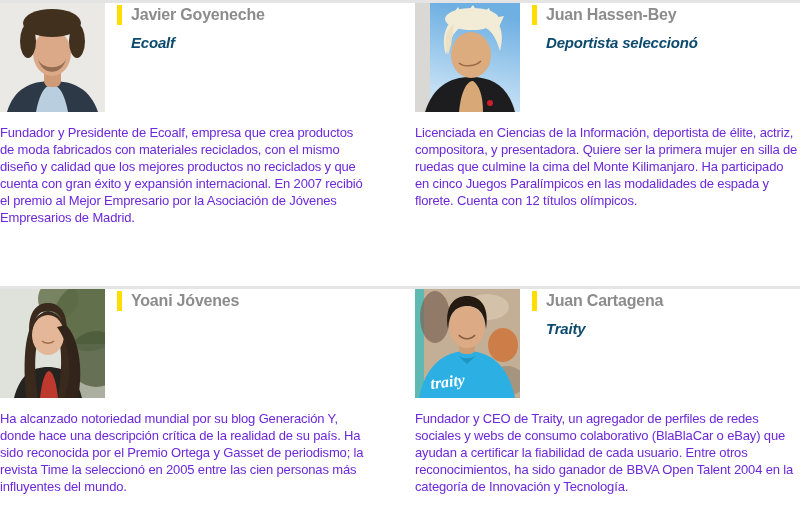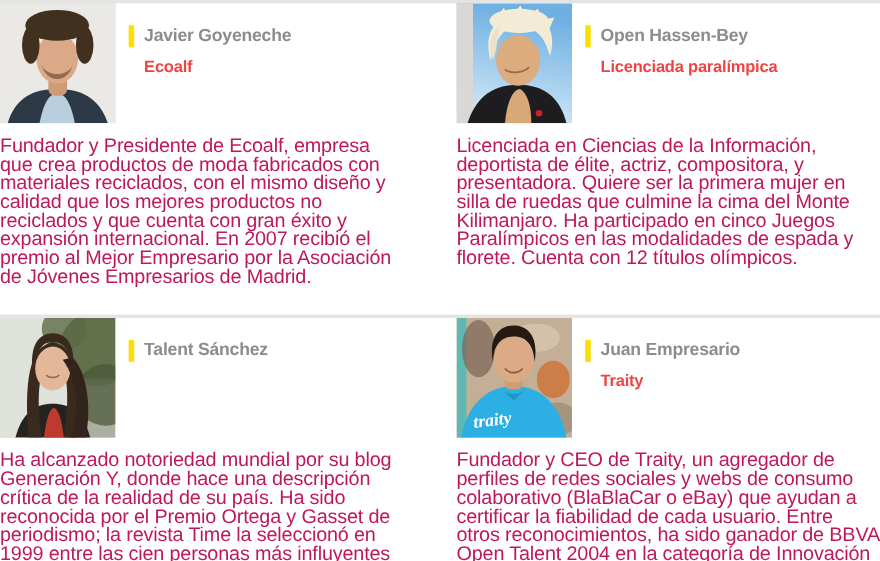--- a/index.html
+++ b/index.html
@@ -9,26 +9,26 @@
     -webkit-font-smoothing:antialiased;
   }
   .sep{height:3px;background:#e4e4e4;width:800px;}
   .row{display:flex;width:800px;}
   .row.first{height:283px;}
   .card{width:365px;}
   .card.right{width:385px;margin-left:50px;}
   .card-head{display:flex;align-items:flex-start;}
   .photo{width:105px;height:109px;flex:none;overflow:hidden;background:#ddd;}
   .photo svg{display:block;}
-  .head-text{margin-left:12px;padding-top:2px;margin-top:18px;}
+  .head-text{margin-left:12px;padding-top:2px;}
   .name-line{display:flex;align-items:flex-start;}
   .accent-bar{width:5px;height:20px;background:#ffdd00;margin-right:9px;flex:none;}
   .name{font-size:16px;line-height:20px;font-weight:bold;color:#8c8c8c;letter-spacing:-0.2px;}
-  .role{font-size:15px;line-height:18px;font-weight:bold;color:#ef4444;margin-top:9px;margin-left:14px;letter-spacing:-0.2px;}
-  .desc{margin-top:12px;font-size:18px;line-height:17px;color:#be185d;letter-spacing:-0.15px;}
+  .role{font-size:15px;line-height:18px;font-weight:bold;color:#0c4a6e;margin-top:9px;margin-left:14px;letter-spacing:-0.2px;font-style:italic;}
+  .desc{margin-top:12px;font-size:13px;line-height:17px;color:#6d28d9;letter-spacing:-0.15px;}
 </style>
 </head>
 <body>
 
 <div class="sep"></div>
 
 <div class="row first">
 
   <div class="card">
     <div class="card-head">
@@ -76,23 +76,23 @@
           <path d="M44 60 C48 64 60 64 66 58" stroke="#9c6a46" stroke-width="1.6" fill="none"></path>
           <path d="M31 52 C23 24 40 8 58 8 C80 8 92 24 85 48 C80 30 72 21 56 21 C44 21 35 32 31 52 Z" fill="#f2ecd6"></path>
           <path d="M34 16 L43 4 L48 14 L58 2 L64 12 L74 5 L78 15 L89 13 L84 24 L60 18 Z" fill="#f2ecd6"></path>
           <ellipse cx="57" cy="16" rx="27" ry="11" fill="#f2ecd6"></ellipse>
           <path d="M33 52 C28 38 30 28 39 21 L36 42 Z" fill="#ece1c2"></path>
         </svg>
       </div>
       <div class="head-text">
         <div class="name-line">
           <span class="accent-bar"></span>
-          <span class="name">Open Hassen-Bey</span>
+          <span class="name">Juan Hassen-Bey</span>
         </div>
-        <div class="role">Licenciada paralímpica</div>
+        <div class="role">Deportista seleccionó</div>
       </div>
     </div>
     <div class="desc">Licenciada en Ciencias de la Información, deportista de élite, actriz, compositora, y presentadora. Quiere ser la primera mujer en silla de ruedas que culmine la cima del Monte Kilimanjaro. Ha participado en cinco Juegos Paralímpicos en las modalidades de espada y florete. Cuenta con 12 títulos olímpicos.</div>
   </div>
 
 </div>
 
 <div class="sep"></div>
 
 <div class="row">
@@ -111,25 +111,25 @@
           <path d="M26 109 C22 60 26 26 48 22 C70 26 76 60 70 109 L58 109 C64 70 62 40 48 36 C36 40 32 70 38 109 Z" fill="#3a2a1e"></path>
           <ellipse cx="48" cy="46" rx="16" ry="20" fill="#e3b797"></ellipse>
           <path d="M42 52 C45 55 51 55 54 52" stroke="#9c6a46" stroke-width="1.4" fill="none"></path>
           <path d="M30 52 C26 24 36 14 48 14 C60 14 70 24 66 52 C64 28 58 22 48 22 C38 22 34 28 30 52 Z" fill="#3a2a1e"></path>
           <path d="M57 38 C72 58 72 90 64 109 L78 109 C84 78 78 48 66 36 Z" fill="#32241a"></path>
         </svg>
       </div>
       <div class="head-text">
         <div class="name-line">
           <span class="accent-bar"></span>
-          <span class="name">Talent Sánchez</span>
+          <span class="name">Yoani Jóvenes</span>
         </div>
       </div>
     </div>
-    <div class="desc">Ha alcanzado notoriedad mundial por su blog Generación Y, donde hace una descripción crítica de la realidad de su país. Ha sido reconocida por el Premio Ortega y Gasset de periodismo; la revista Time la seleccionó en 1999 entre las cien personas más influyentes del mundo.</div>
+    <div class="desc">Ha alcanzado notoriedad mundial por su blog Generación Y, donde hace una descripción crítica de la realidad de su país. Ha sido reconocida por el Premio Ortega y Gasset de periodismo; la revista Time la seleccionó en 2005 entre las cien personas más influyentes del mundo.</div>
   </div>
 
   <div class="card right">
     <div class="card-head">
       <div class="photo">
         <svg viewBox="0 0 105 109" width="105" height="109">
           <rect width="105" height="109" fill="#c3ae96"></rect>
           <rect width="9" height="109" fill="#5fb9b3"></rect>
           <ellipse cx="20" cy="28" rx="15" ry="26" fill="#7c6452" opacity="0.7"></ellipse>
           <ellipse cx="88" cy="56" rx="15" ry="17" fill="#cf763b" opacity="0.85"></ellipse>
@@ -140,21 +140,21 @@
           <rect x="44" y="50" width="16" height="15" rx="5" fill="#cf9d74"></rect>
           <ellipse cx="52" cy="38" rx="18" ry="21" fill="#dcab85"></ellipse>
           <path d="M44 46 C48 51 56 51 60 46" stroke="#8a5c3e" stroke-width="1.6" fill="none"></path>
           <path d="M33 40 C29 16 40 7 52 7 C64 7 75 16 71 40 C70 23 62 17 52 17 C42 17 34 23 33 40 Z" fill="#241a11"></path>
           <text x="16" y="100" fill="#ffffff" font-size="16" font-style="italic" font-weight="bold" font-family="Liberation Serif, serif" transform="rotate(-7 16 100)">traity</text>
         </svg>
       </div>
       <div class="head-text">
         <div class="name-line">
           <span class="accent-bar"></span>
-          <span class="name">Juan Empresario</span>
+          <span class="name">Juan Cartagena</span>
         </div>
         <div class="role">Traity</div>
       </div>
     </div>
     <div class="desc">Fundador y CEO de Traity, un agregador de perfiles de redes sociales y webs de consumo colaborativo (BlaBlaCar o eBay) que ayudan a certificar la fiabilidad de cada usuario. Entre otros reconocimientos, ha sido ganador de BBVA Open Talent 2004 en la categoría de Innovación y Tecnología.</div>
   </div>
 
 </div>
 
 </body></html>

